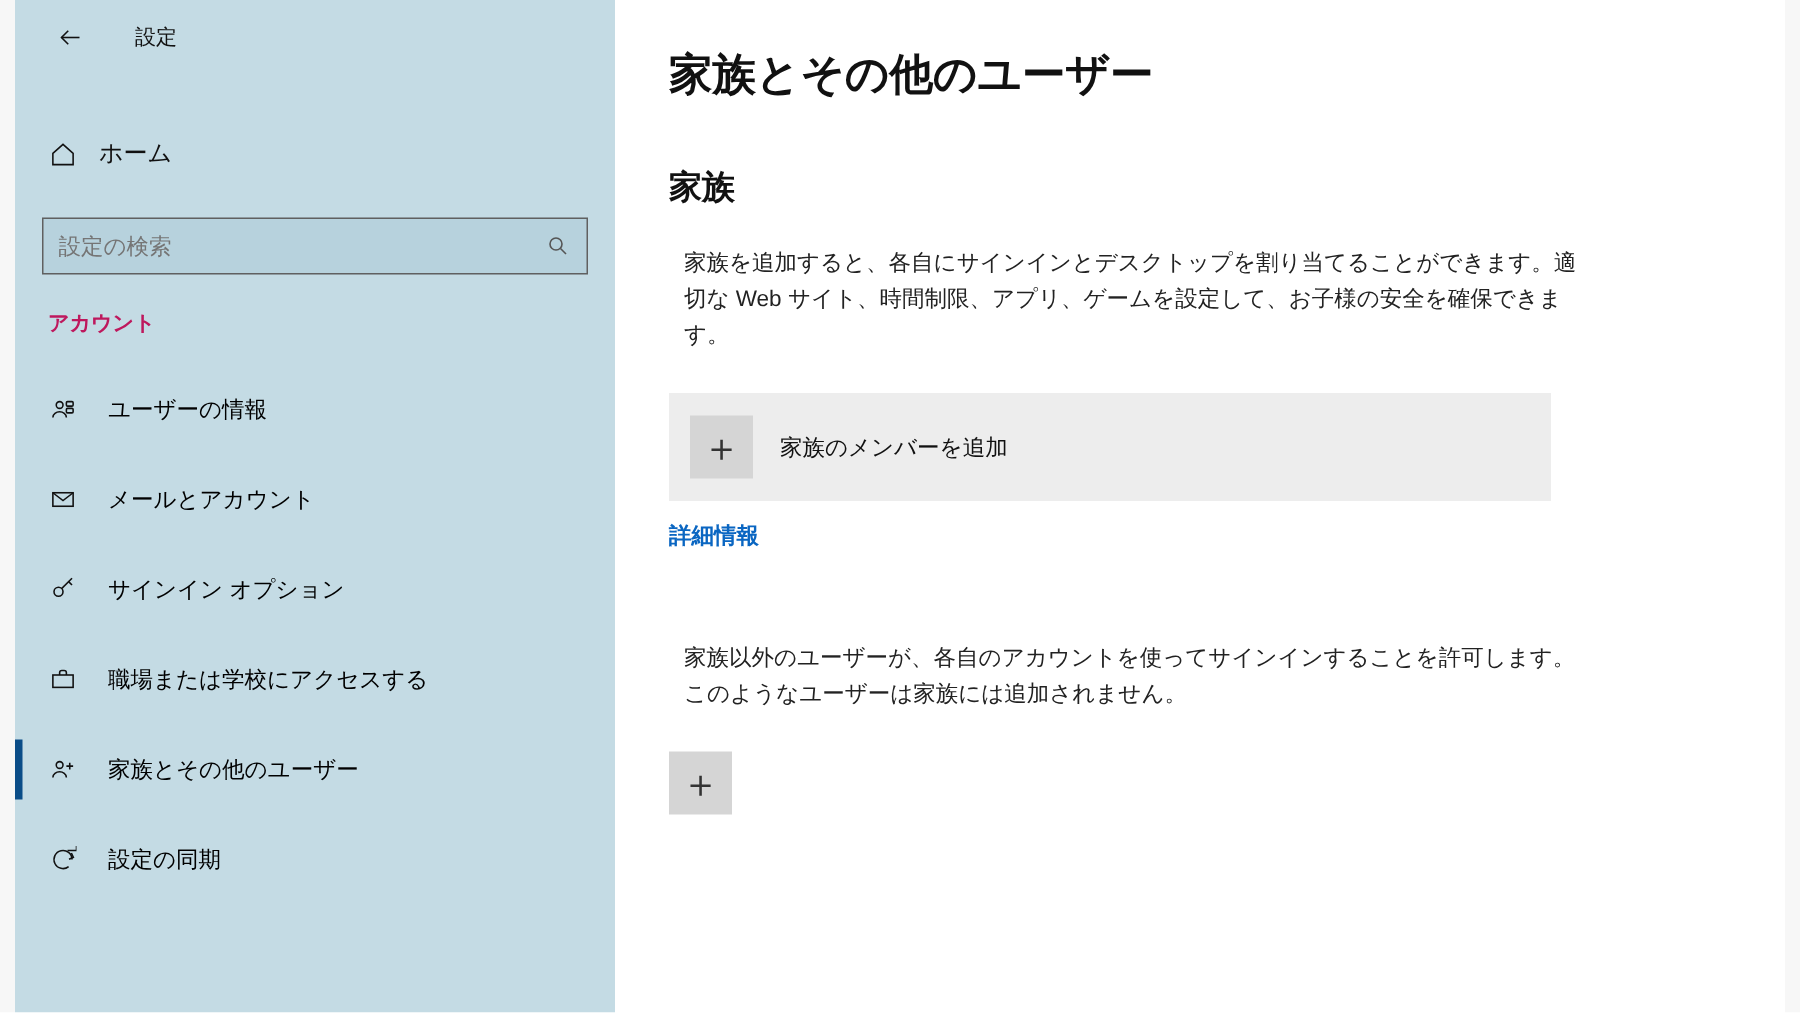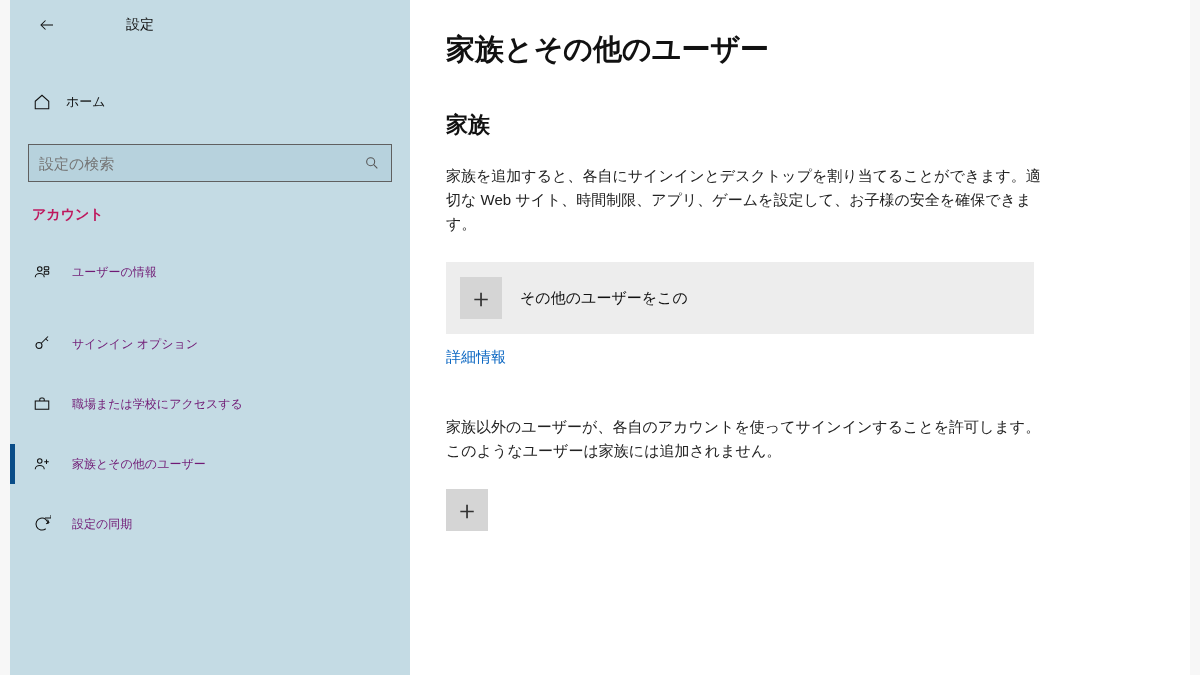--- a/index.html
+++ b/index.html
@@ -1,45 +1,45 @@
 <!DOCTYPE html>
 <html><head>
 <meta charset="utf-8">
 <style>
   * { box-sizing: border-box; margin: 0; padding: 0; }
   html, body { width: 1200px; height: 675px; overflow: hidden; font-family: "Yu Gothic UI", "Meiryo", "Segoe UI", sans-serif; background: #fff; }
   .app { display: flex; width: 100%; height: 100%; }
   .frame-left, .frame-right { width: 10px; background: #f7f7f7; flex: none; }
   .content { flex: 1; display: flex; }
   .sidebar { width: 400px; background: #c4dbe4; flex: none; display: flex; flex-direction: column; }
-  .topbar { display: flex; align-items: center; padding: 14px 0 14px 26px; gap: 36px; }
+  .topbar { display: flex; align-items: center; padding: 14px 0 14px 26px; }
   .back-btn { width: 22px; height: 22px; display: flex; align-items: center; justify-content: center; cursor: pointer; }
   .topbar-title { font-size: 14px; margin-left: 32px; color: #111; }
   .home-row { display: flex; align-items: center; padding: 12px 0 12px 22px; margin-top: 30px; cursor: pointer; }
   .home-row .icon { width: 20px; height: 20px; display:flex; align-items:center; justify-content:center; }
-  .home-row .lbl { font-size: 13px; margin-left: 14px; color: #111; }
+  .home-row .lbl { font-size: 16px; margin-left: 14px; color: #111; }
   .search-wrap { padding: 0 18px; margin-top: 20px; }
   .search { display: flex; align-items: center; border: 1px solid #606060; background: #b7d2dd; height: 38px; padding: 0 10px; }
   .search input { flex: 1; border: none; outline: none; background: transparent; font-size: 15px; color: #555; }
   .search .icon { width: 18px; height: 18px; display:flex; align-items:center; justify-content:center; }
   .section-label { font-size: 14px; font-weight: 600; padding: 24px 0 8px 22px; color: #be185d; }
   .nav { margin-top: 16px; display: flex; flex-direction: column; }
   .nav-item { display: flex; align-items: center; height: 48px; padding-left: 22px; cursor: pointer; position: relative; }
   .nav-item .icon { width: 20px; height: 20px; display:flex; align-items:center; justify-content:center; color: #222; }
-  .nav-item .lbl { font-size: 12px; margin-left: 20px; color: #701a75; }
+  .nav-item .lbl { font-size: 15px; margin-left: 20px; color: #000000; }
   .nav-spacer { height: 12px; }
   .nav-item.active::before { content: ""; position: absolute; left: 0; top: 4px; bottom: 4px; width: 5px; background: #0a4d88; }
   .main { flex: 1; background: #fff; padding: 30px 40px 0 36px; overflow: hidden; }
   h1.page-title { font-size: 29px; font-weight: 600; color: #111; margin-bottom: 40px; }
   h2.sec-title { font-size: 22px; font-weight: 600; color: #111; margin-bottom: 24px; font-family: Liberation Serif, serif; }
-  p.sec-desc { font-size: 15px; line-height: 1.6; color: #222; max-width: 600px; margin-bottom: 26px; }
+  p.sec-desc { font-size: 15px; line-height: 1.6; color: #222; max-width: 600px; margin-bottom: 26px; margin-left: 10px; }
   .add-tile { display: flex; align-items: center; background: #ededed; width: 588px; height: 72px; padding-left: 14px; cursor: pointer; }
   .add-tile .plus { width: 42px; height: 42px; background: #d5d5d5; display: flex; align-items: center; justify-content: center; font-size: 26px; color: #333; flex: none; }
   .add-tile .tile-lbl { font-size: 15px; margin-left: 18px; color: #111; }
-  .link { color: #0a66c2; font-size: 15px; margin-top: 14px; margin-bottom: 48px; cursor: pointer; display: inline-block; }
+  .link { color: #0a66c2; font-size: 15px; margin-top: 14px; margin-bottom: 60px; cursor: pointer; display: inline-block; font-weight: bold; }
   svg { display: block; }
 </style>
 </head>
 <body>
 
 <div class="app">
   <div class="frame-left"></div>
   <div class="content">
 
     <aside class="sidebar">
@@ -84,20 +84,29 @@
             <svg width="18" height="18" viewBox="0 0 24 24" fill="none" stroke="#111" stroke-width="1.4">
                 <circle cx="9" cy="8" r="3"></circle>
                 <path d="M3 19c0-3 3-5 6-5s6 2 6 5"></path>
                 <rect x="15" y="5" width="6" height="4" rx="1"></rect>
                 <rect x="15" y="11" width="6" height="4" rx="1"></rect>
               </svg>
           </span>
           <span class="lbl">ユーザーの情報</span>
         </div>
         <div class="nav-spacer"></div>
+        <div class="nav-item">
+          <span class="icon">
+            <svg width="18" height="18" viewBox="0 0 24 24" fill="none" stroke="#111" stroke-width="1.4">
+                <rect x="3" y="6" width="18" height="12"></rect>
+                <polyline points="3,6 12,13 21,6"></polyline>
+              </svg>
+          </span>
+          <span class="lbl">メールとアカウント</span>
+        </div>
         <div class="nav-spacer"></div>
         <div class="nav-item">
           <span class="icon">
             <svg width="18" height="18" viewBox="0 0 24 24" fill="none" stroke="#111" stroke-width="1.4">
                 <circle cx="8" cy="14" r="4"></circle>
                 <line x1="11" y1="11" x2="20" y2="2"></line>
                 <line x1="17" y1="5" x2="20" y2="8"></line>
               </svg>
           </span>
           <span class="lbl">サインイン オプション</span>
@@ -139,21 +148,21 @@
     </aside>
 
     <main class="main">
       <h1 class="page-title">家族とその他のユーザー</h1>
 
       <h2 class="sec-title">家族</h2>
       <p class="sec-desc">家族を追加すると、各自にサインインとデスクトップを割り当てることができます。適切な Web サイト、時間制限、アプリ、ゲームを設定して、お子様の安全を確保できます。</p>
 
       <div class="add-tile">
         <div class="plus">＋</div>
-        <span class="tile-lbl">その他のユーザーをこの</span>
+        <span class="tile-lbl">家族のメンバーを追加</span>
       </div>
       <a class="link">詳細情報</a>
 
       <p class="sec-desc">家族以外のユーザーが、各自のアカウントを使ってサインインすることを許可します。このようなユーザーは家族には追加されません。</p>
 
       <div class="add-tile" style="background:transparent;width:auto;height:auto;padding-left:0">
         <div class="plus">＋</div>
       </div>
     </main>
 

